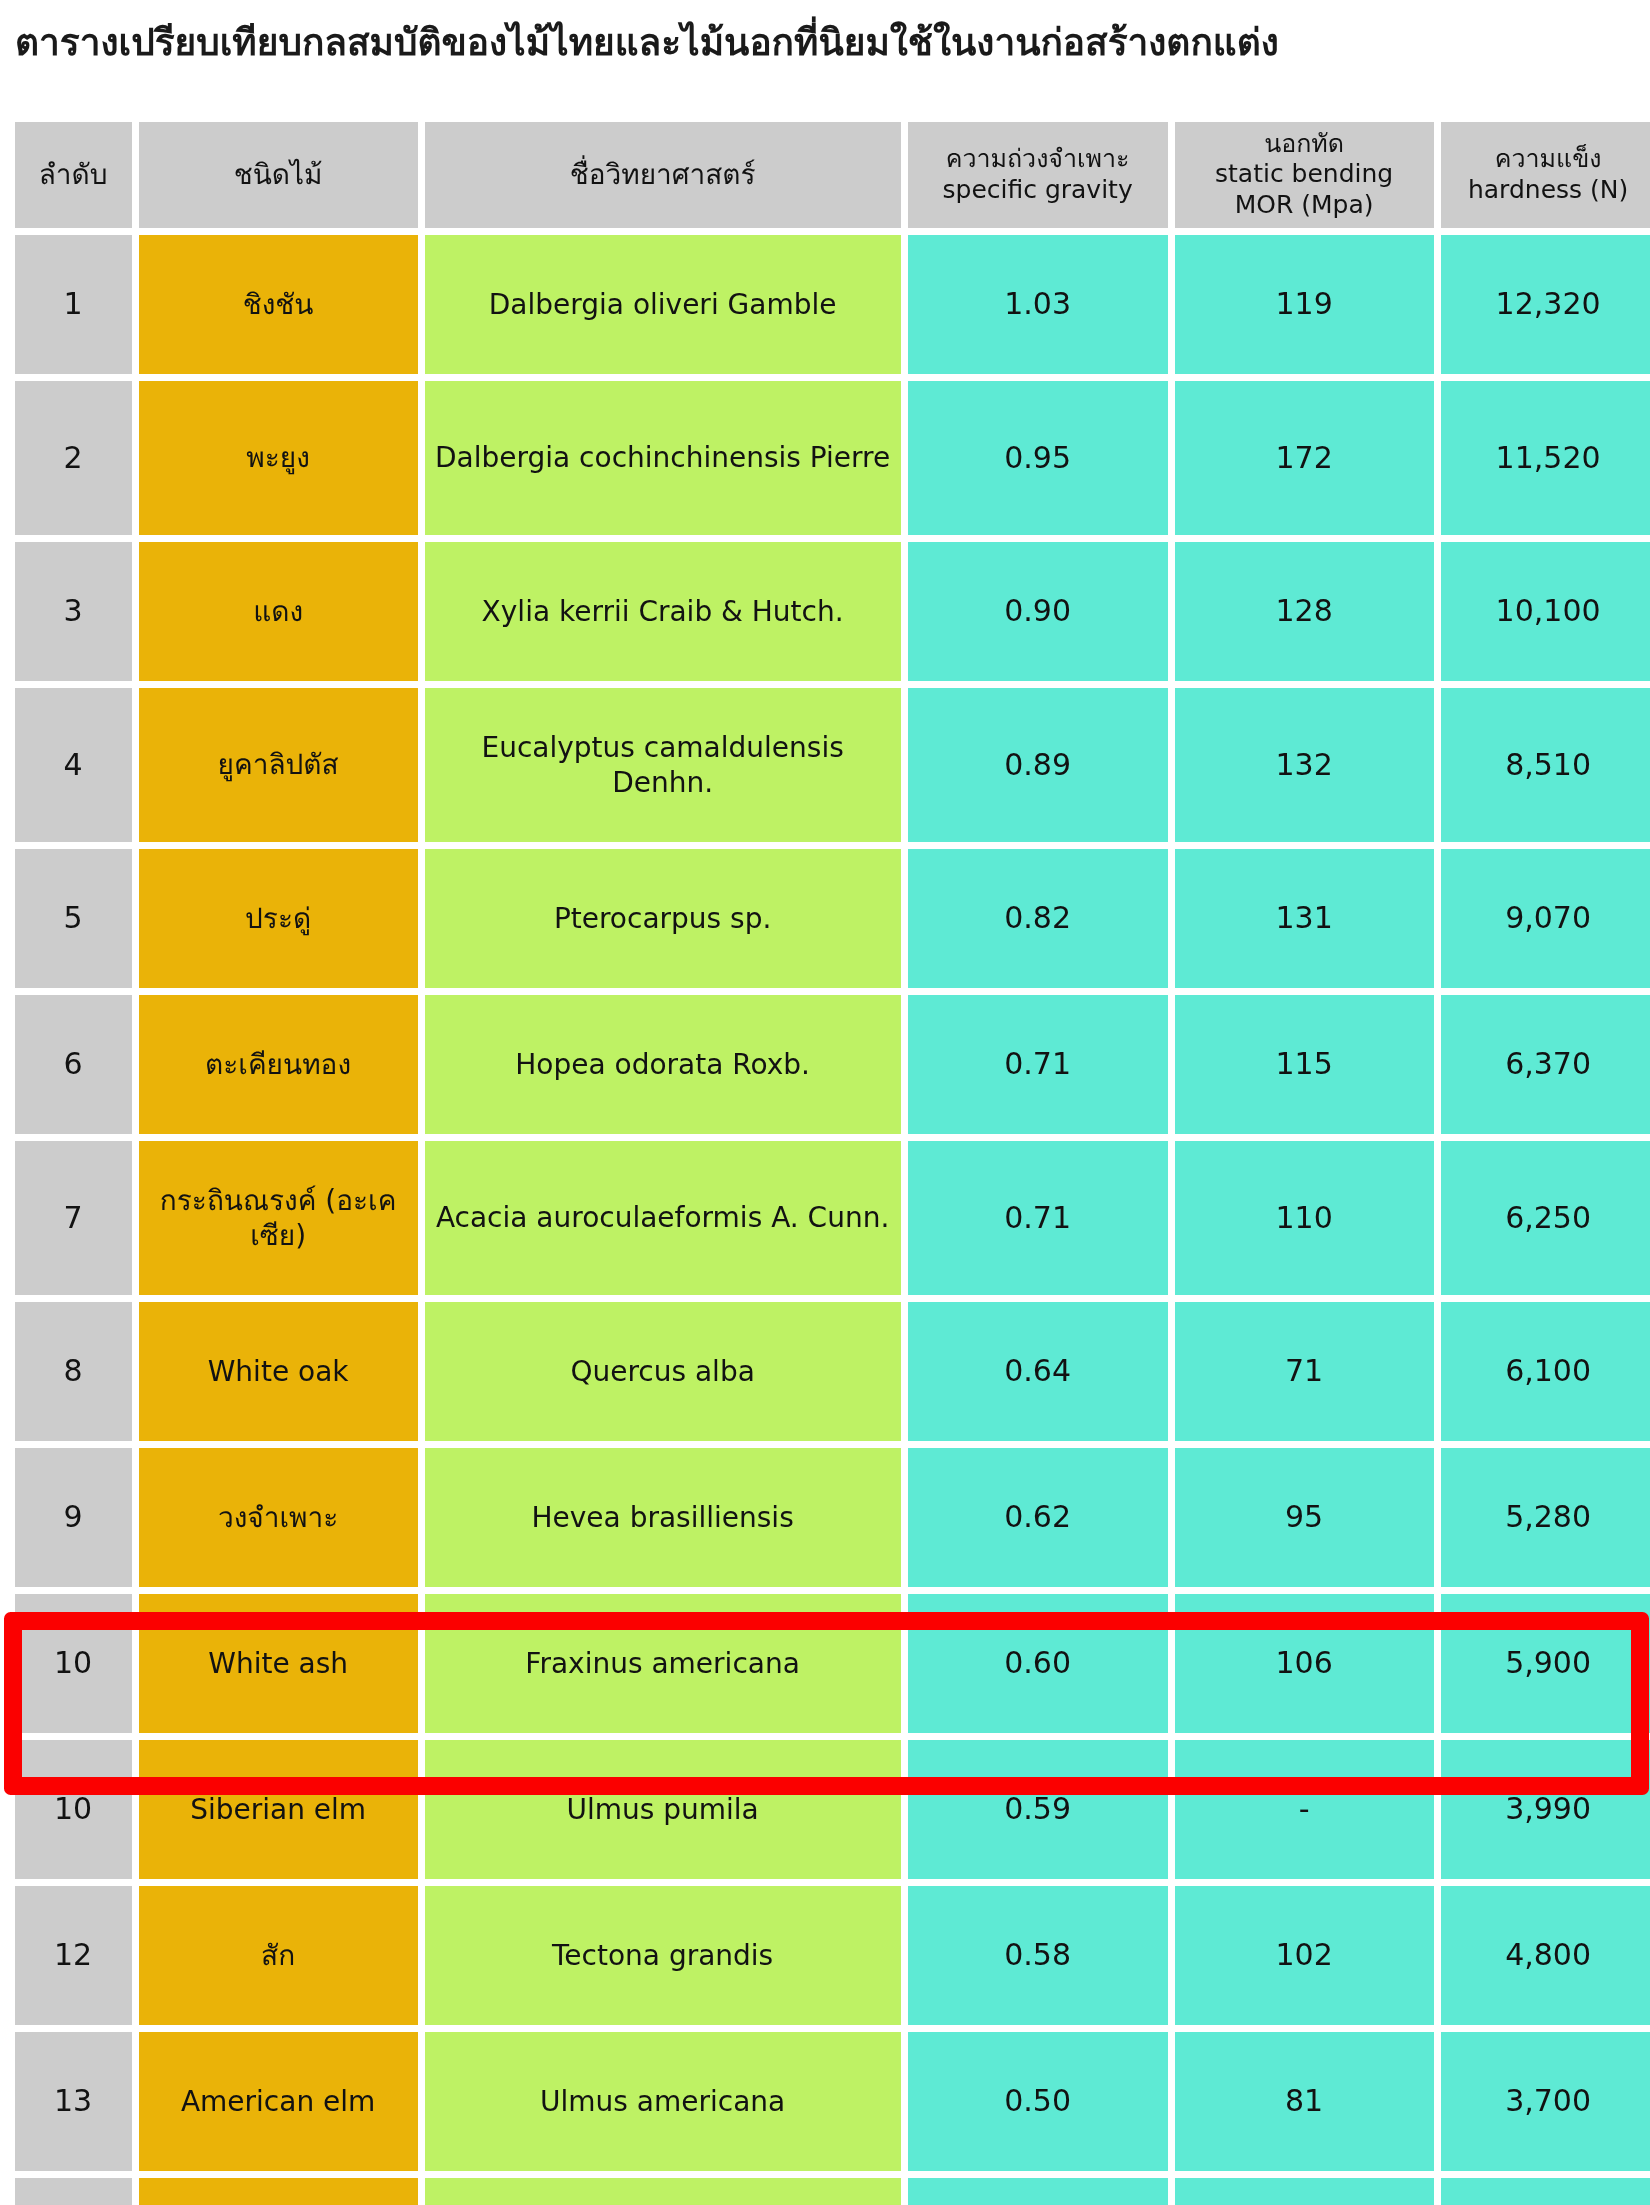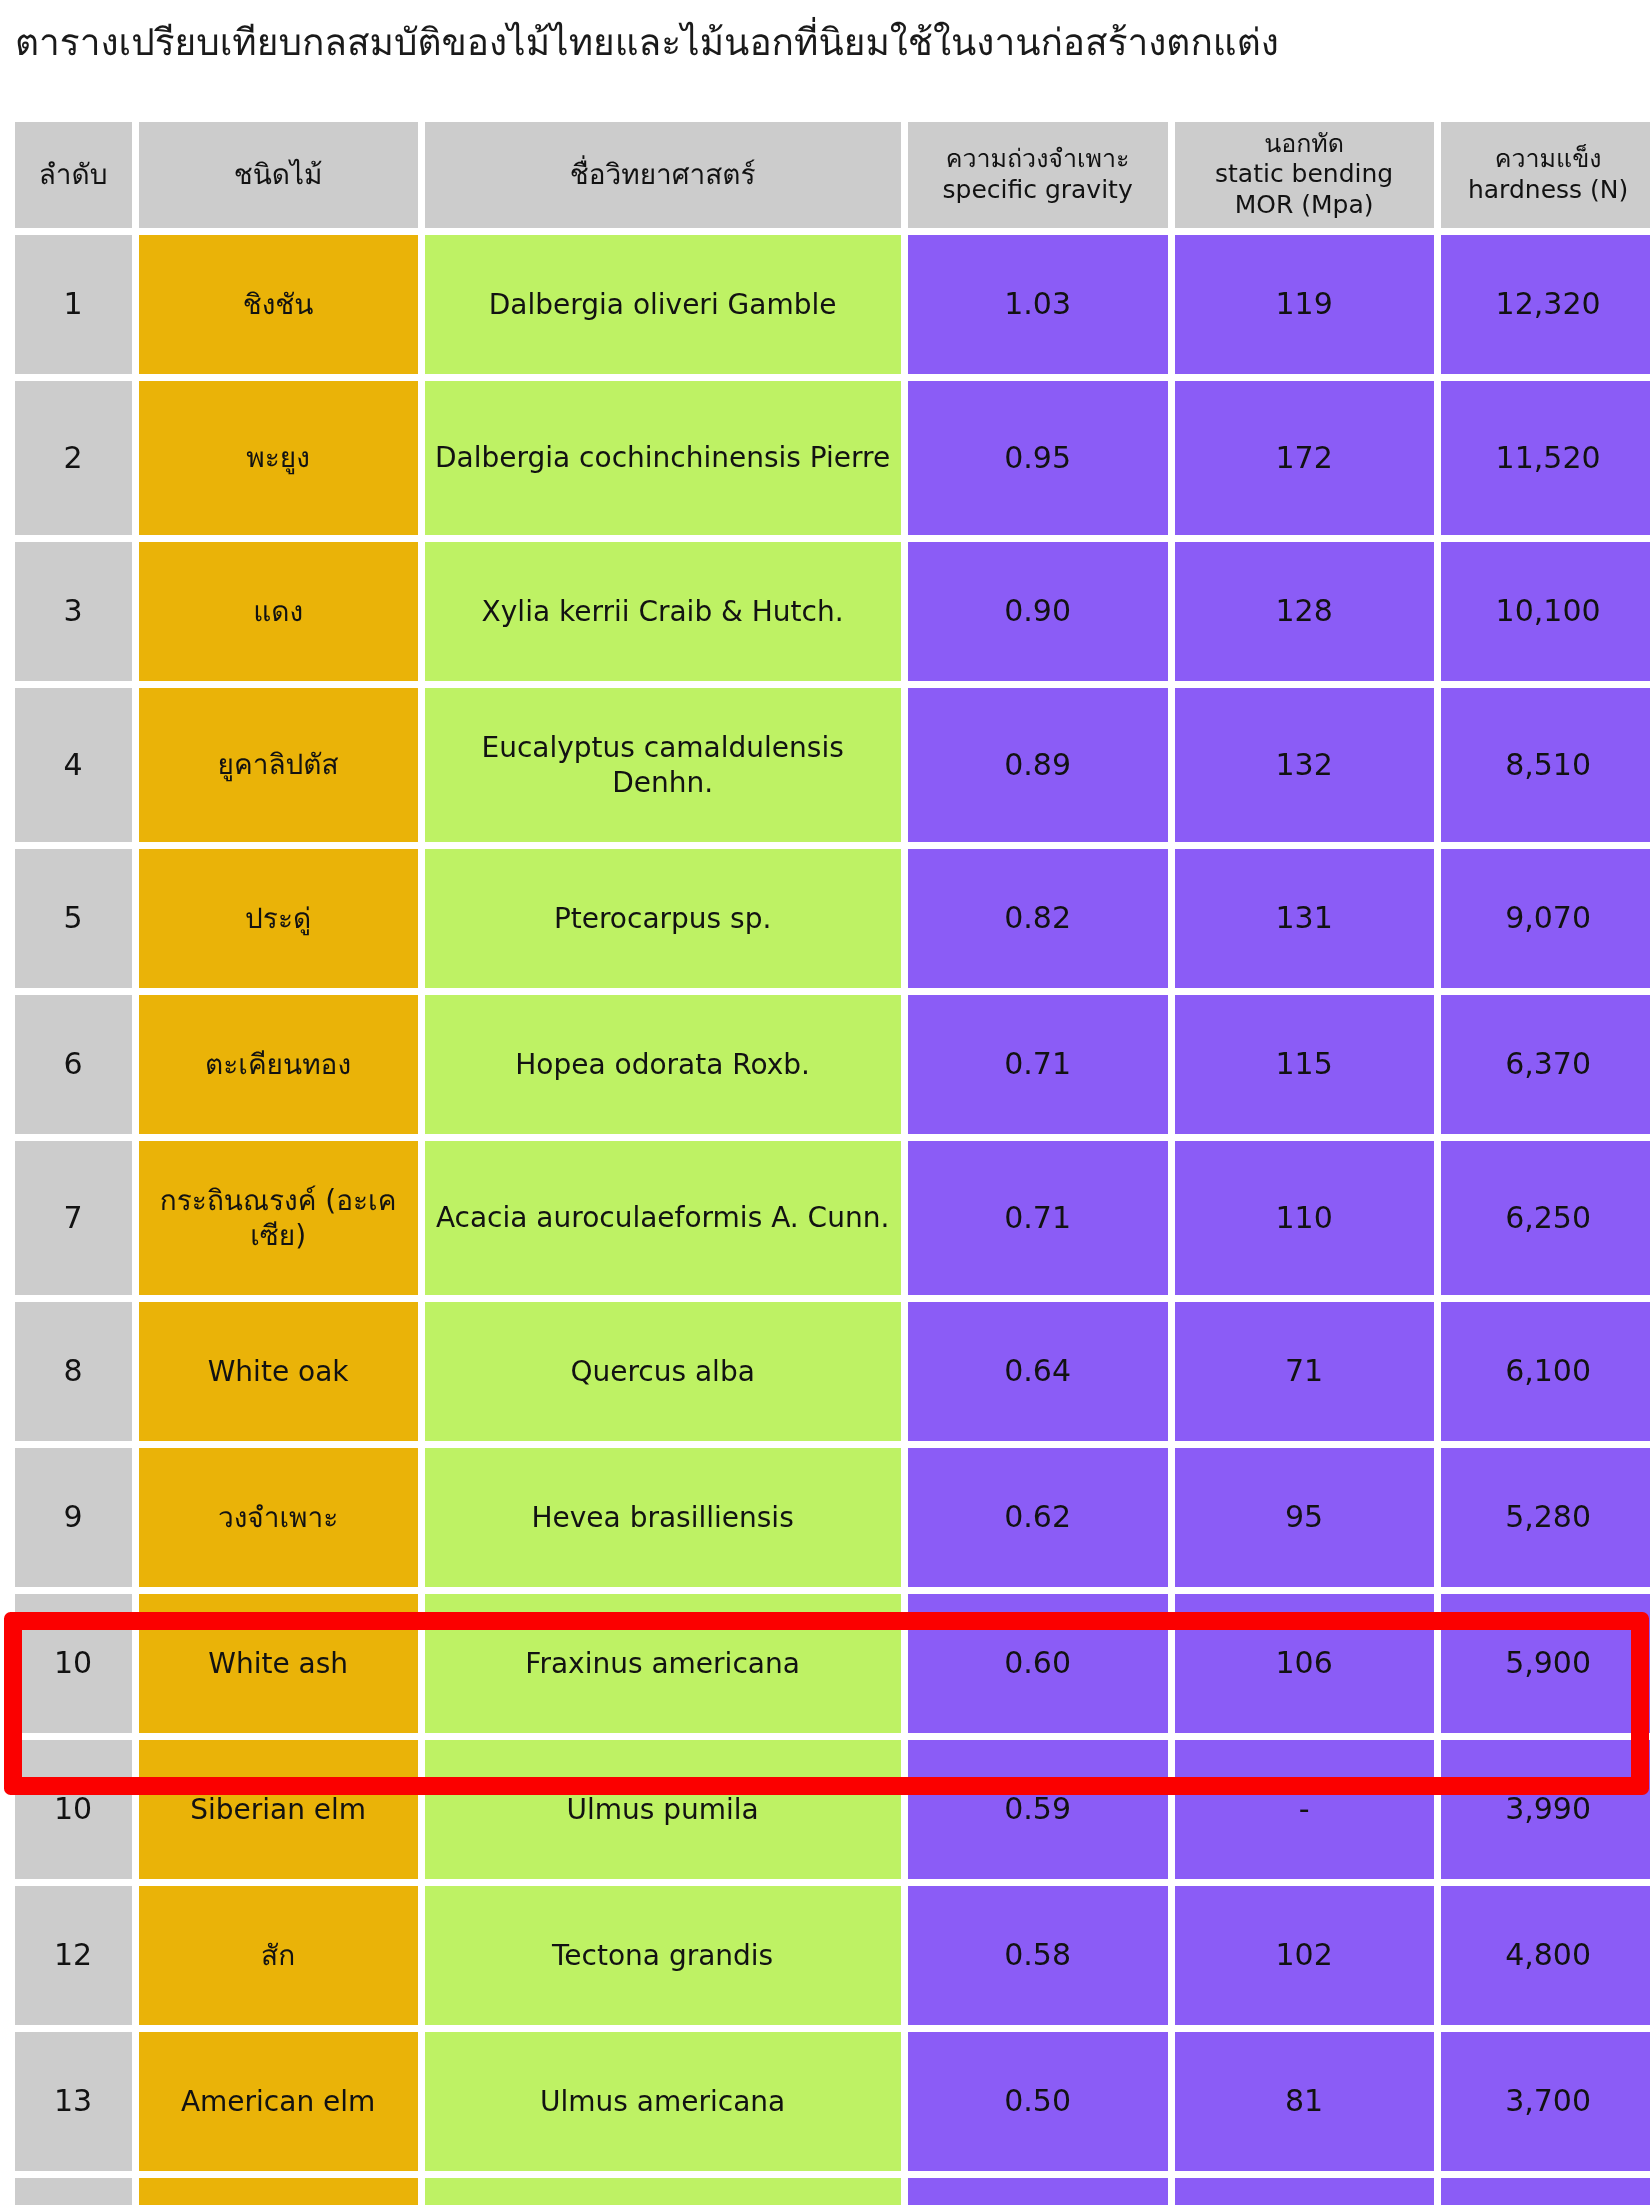--- a/index.html
+++ b/index.html
@@ -16,21 +16,21 @@
     overflow: hidden;
   }
 
   #page-title {
     position: absolute;
     left: 15px;
     top: 23px;
     font-size: 37px;
     line-height: 1.1;
     color: #1a1a1a;
-    font-weight: 400;
+    font-weight: 700;
     white-space: nowrap;
   }
 
   #table-wrap {
     position: absolute;
     left: 15px;
     top: 122px;
     width: 1621px;
   }
 
@@ -67,21 +67,21 @@
     line-height: 1.22;
   }
   thead th.hdr-big { font-size: 28px; margin-top: 10px; }
 
   tbody td { height: 139px; }
   tbody tr.tall td { height: 154px; }
 
   td.cell-no    { background: #cccccc; font-size: 30px; }
   td.cell-thai  { background: #eab308; }
   td.cell-sci   { background: #bef264; }
-  td.cell-num   { background: #8b5cf6; font-size: 30px; }
+  td.cell-num   { background: #5eead4; font-size: 30px; }
 
   
   #row-highlight {
     position: absolute;
     left: 4.1px;
     top: 1612px;
     width: 1645px;
     height: 183px;
     border: 18px solid #fb0000;
     border-radius: 6.6px;

